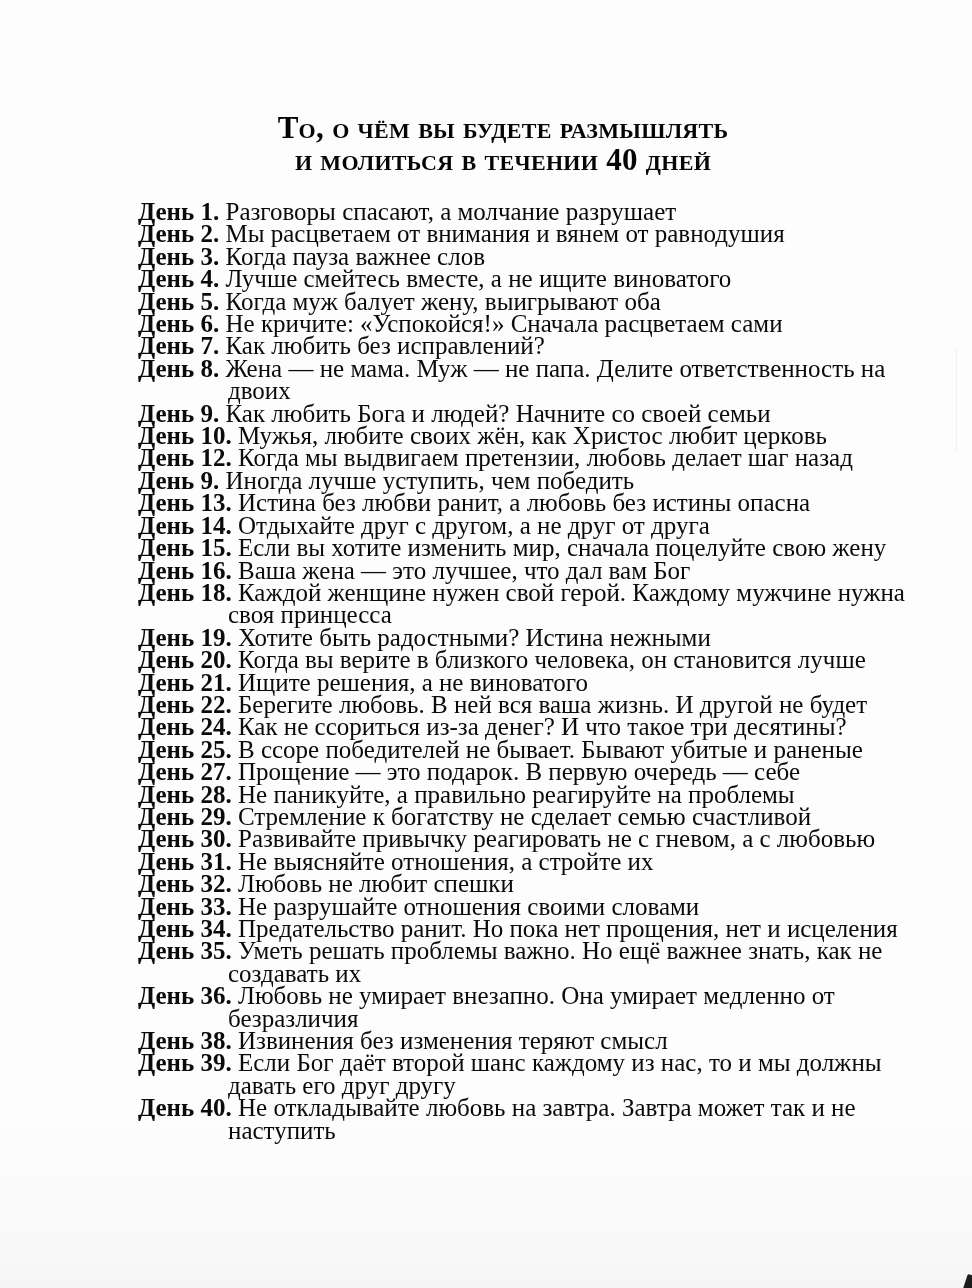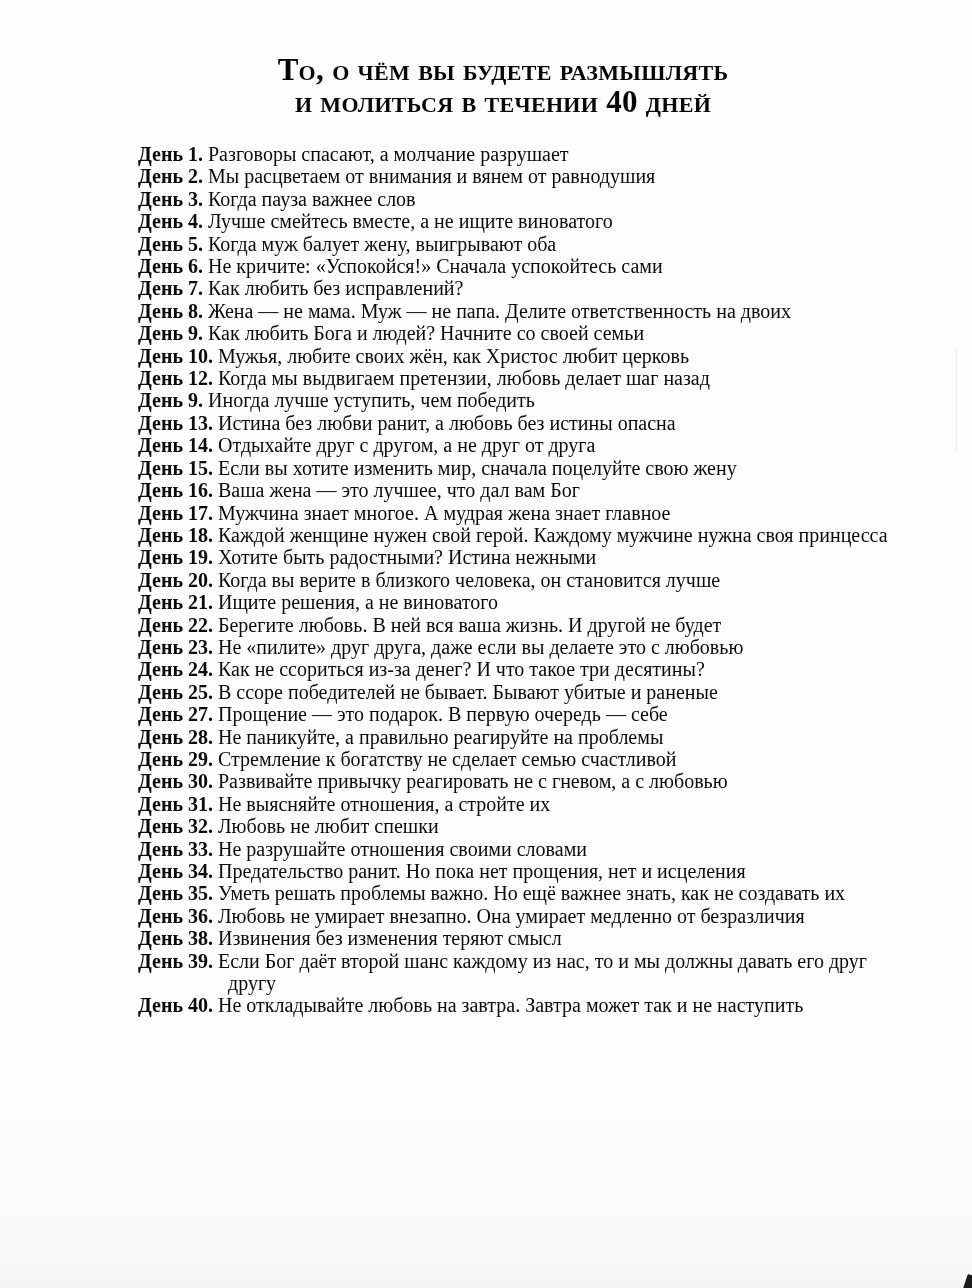--- a/index.html
+++ b/index.html
@@ -10,34 +10,34 @@
   .page {
     position: relative;
     width: 972px;
     height: 1288px;
     margin: 0 auto;
     overflow: hidden;
     background: linear-gradient(180deg, #fdfdfe 0%, #fdfdfe 86%, #f8f8f9 98%, #f5f5f6 100%);
     font-family: "Liberation Serif", "DejaVu Serif", serif;
     color: #0a0a0a;
     box-sizing: border-box;
-    padding: 54px 64px 0 138px;
+    padding: 112px 64px 0 138px;
   }
   .title-block {
     text-align: center;
     margin: 0 40px 25px 0;
     font-weight: bold;
     font-variant: small-caps;
     font-size: 31px;
     line-height: 32px;
     letter-spacing: 0.3px;
     color: #050505;
   }
   .day-list {
-    font-size: 20px;
+    font-size: 25px;
     line-height: 22.4px;
   }
   .day-item {
     padding-left: 90px;
     text-indent: -90px;
   }
   .day-label {
     font-weight: bold;
   }
   .edge-line {
@@ -74,55 +74,51 @@
     <span class="day-text">Разговоры спасают, а молчание разрушает</span></div>
       <div class="day-item"><span class="day-label">День 2.</span>
     <span class="day-text">Мы расцветаем от внимания и вянем от равнодушия</span></div>
       <div class="day-item"><span class="day-label">День 3.</span>
     <span class="day-text">Когда пауза важнее слов</span></div>
       <div class="day-item"><span class="day-label">День 4.</span>
     <span class="day-text">Лучше смейтесь вместе, а не ищите виноватого</span></div>
       <div class="day-item"><span class="day-label">День 5.</span>
     <span class="day-text">Когда муж балует жену, выигрывают оба</span></div>
       <div class="day-item"><span class="day-label">День 6.</span>
-    <span class="day-text">Не кричите: «Успокойся!» Сначала успокойтесь сами</span></div>
+    <span class="day-text">Не кричите: «Успокойся!» Сначала расцветаем сами</span></div>
       <div class="day-item"><span class="day-label">День 7.</span>
     <span class="day-text">Как любить без исправлений?</span></div>
       <div class="day-item"><span class="day-label">День 8.</span>
     <span class="day-text">Жена — не мама. Муж — не папа. Делите ответственность на двоих</span></div>
       <div class="day-item"><span class="day-label">День 9.</span>
     <span class="day-text">Как любить Бога и людей? Начните со своей семьи</span></div>
       <div class="day-item"><span class="day-label">День 10.</span>
     <span class="day-text">Мужья, любите своих жён, как Христос любит церковь</span></div>
       <div class="day-item"><span class="day-label">День 12.</span>
     <span class="day-text">Когда мы выдвигаем претензии, любовь делает шаг назад</span></div>
       <div class="day-item"><span class="day-label">День 9.</span>
     <span class="day-text">Иногда лучше уступить, чем победить</span></div>
       <div class="day-item"><span class="day-label">День 13.</span>
     <span class="day-text">Истина без любви ранит, а любовь без истины опасна</span></div>
       <div class="day-item"><span class="day-label">День 14.</span>
     <span class="day-text">Отдыхайте друг с другом, а не друг от друга</span></div>
       <div class="day-item"><span class="day-label">День 15.</span>
     <span class="day-text">Если вы хотите изменить мир, сначала поцелуйте свою жену</span></div>
       <div class="day-item"><span class="day-label">День 16.</span>
     <span class="day-text">Ваша жена — это лучшее, что дал вам Бог</span></div>
-      <div class="day-item"><span class="day-label">День 17.</span>
-    <span class="day-text">Мужчина знает многое. А мудрая жена знает главное</span></div>
       <div class="day-item"><span class="day-label">День 18.</span>
     <span class="day-text">Каждой женщине нужен свой герой. Каждому мужчине нужна своя принцесса</span></div>
       <div class="day-item"><span class="day-label">День 19.</span>
     <span class="day-text">Хотите быть радостными? Истина нежными</span></div>
       <div class="day-item"><span class="day-label">День 20.</span>
     <span class="day-text">Когда вы верите в близкого человека, он становится лучше</span></div>
       <div class="day-item"><span class="day-label">День 21.</span>
     <span class="day-text">Ищите решения, а не виноватого</span></div>
       <div class="day-item"><span class="day-label">День 22.</span>
     <span class="day-text">Берегите любовь. В ней вся ваша жизнь. И другой не будет</span></div>
-      <div class="day-item"><span class="day-label">День 23.</span>
-    <span class="day-text">Не «пилите» друг друга, даже если вы делаете это с любовью</span></div>
       <div class="day-item"><span class="day-label">День 24.</span>
     <span class="day-text">Как не ссориться из-за денег? И что такое три десятины?</span></div>
       <div class="day-item"><span class="day-label">День 25.</span>
     <span class="day-text">В ссоре победителей не бывает. Бывают убитые и раненые</span></div>
       <div class="day-item"><span class="day-label">День 27.</span>
     <span class="day-text">Прощение — это подарок. В первую очередь — себе</span></div>
       <div class="day-item"><span class="day-label">День 28.</span>
     <span class="day-text">Не паникуйте, а правильно реагируйте на проблемы</span></div>
       <div class="day-item"><span class="day-label">День 29.</span>
     <span class="day-text">Стремление к богатству не сделает семью счастливой</span></div>

